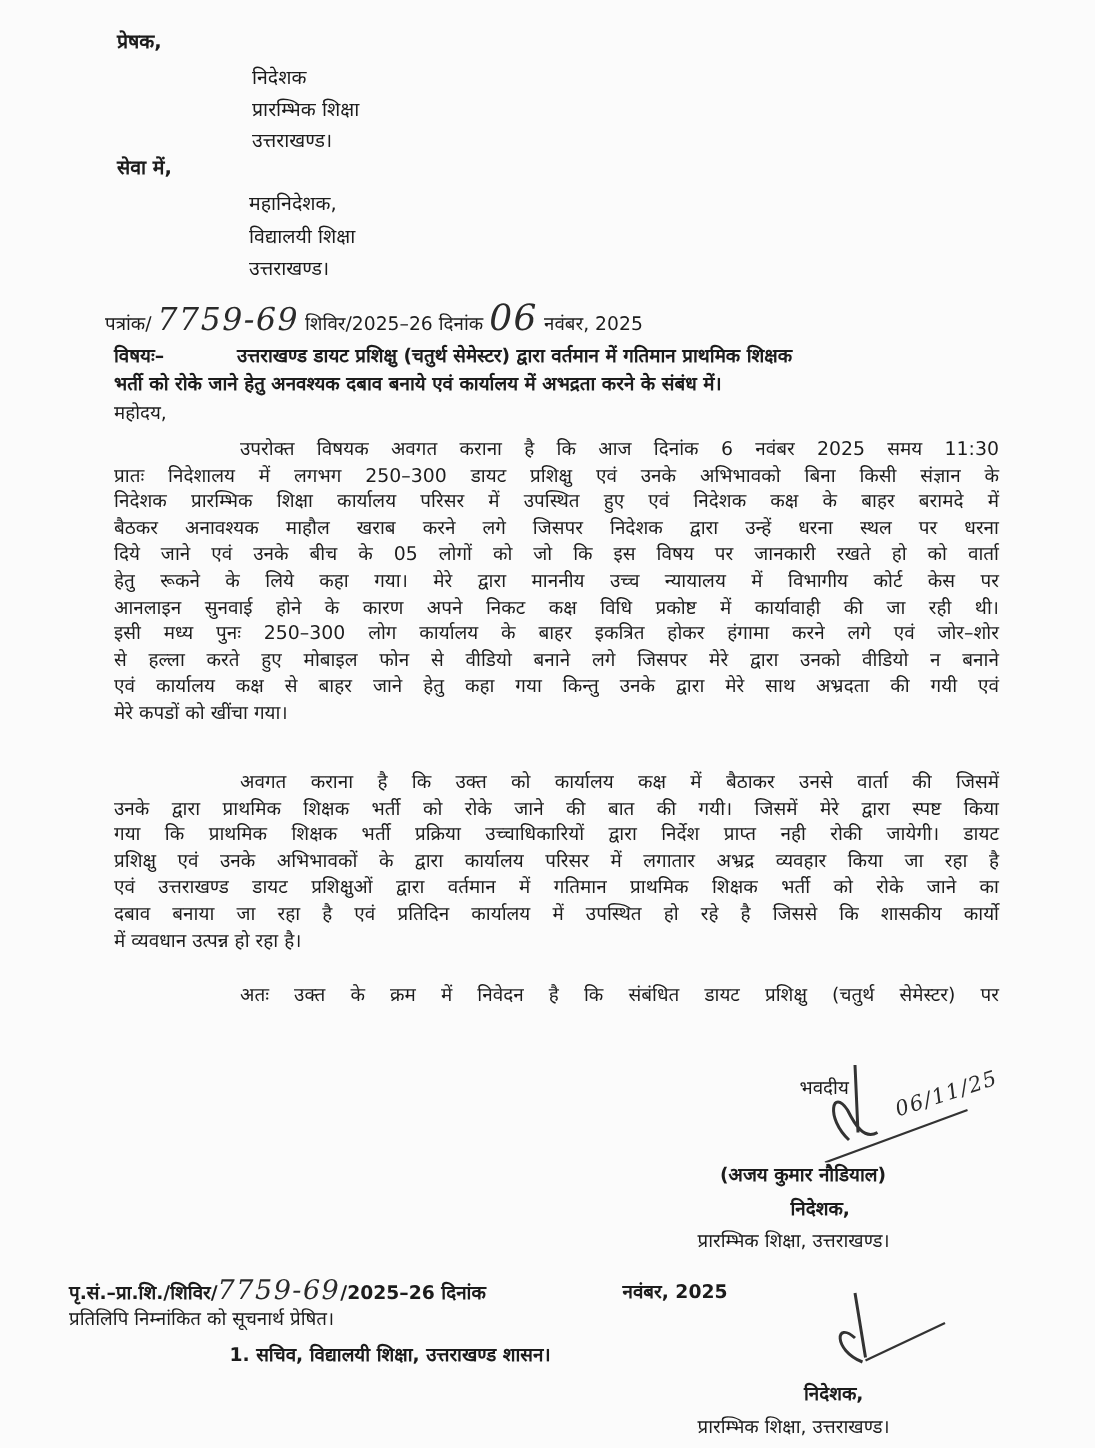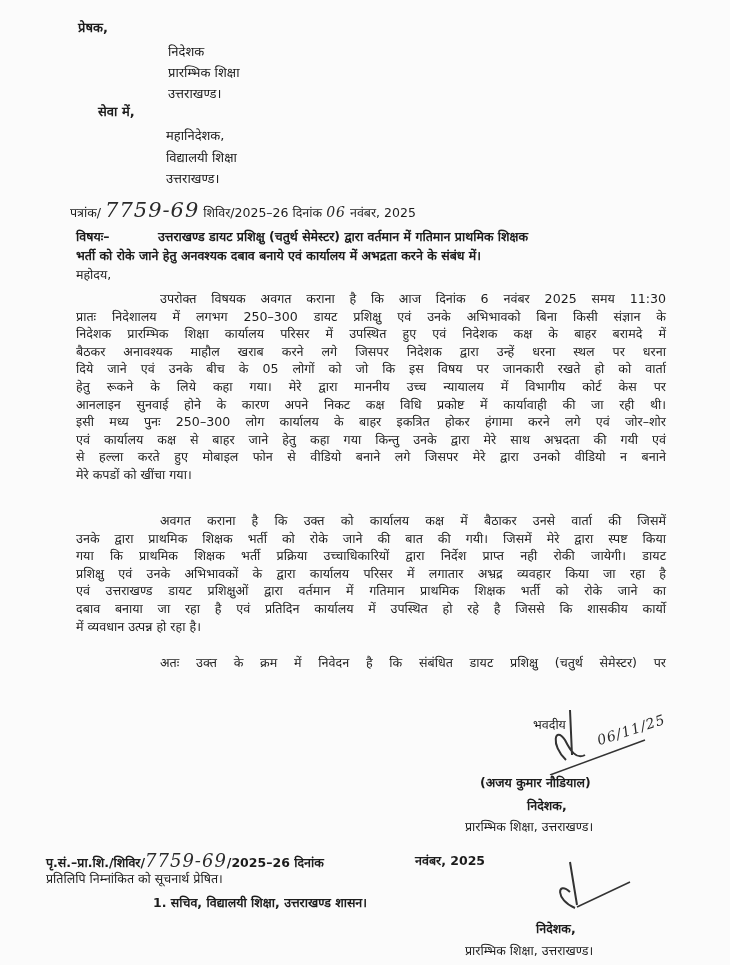--- a/index.html
+++ b/index.html
@@ -21,49 +21,49 @@
 </head>
 <body>
 
 <div class="page">
 
   <div class="abs t13 bold" style="left:78px;top:18px;">प्रेषक,</div>
   <div class="abs t13" style="left:168px;top:42px;">निदेशक</div>
   <div class="abs t13" style="left:168px;top:63px;text-align:center;">प्रारम्भिक शिक्षा</div>
   <div class="abs t13" style="left:168px;top:84px;">उत्तराखण्ड।</div>
 
-  <div class="abs t13 bold" style="left:78px;top:102px;margin-left:20px;">सेवा में,</div>
+  <div class="abs t13 bold" style="left:78px;top:102px;">सेवा में,</div>
   <div class="abs t13" style="left:166px;top:126px;">महानिदेशक,</div>
   <div class="abs t13" style="left:166px;top:148px;">विद्यालयी शिक्षा</div>
   <div class="abs t13" style="left:166px;top:169px;">उत्तराखण्ड।</div>
 
   <div class="abs t12" style="left:70px;top:198px;">
     <span>पत्रांक/</span>
     <span class="hand">7759-69</span>
     <span>शिविर/2025–26 दिनांक</span>
-    <span class="hand" style="font-size:14px;">06</span>
+    <span class="hand" style="font-size:24px;">06</span>
     <span>नवंबर, 2025</span>
   </div>
 
   <div class="abs t12 bold" style="left:76px;top:228px;">विषयः–</div>
   <div class="abs t12 bold" style="left:158px;top:228px;">उत्तराखण्ड डायट प्रशिक्षु (चतुर्थ सेमेस्टर) द्वारा वर्तमान में गतिमान प्राथमिक शिक्षक</div>
   <div class="abs t12 bold" style="left:76px;top:247px;">भर्ती को रोके जाने हेतु अनवश्यक दबाव बनाये  एवं कार्यालय में अभद्रता करने के संबंध में।</div>
   <div class="abs t12" style="left:76px;top:266px;">महोदय,</div>
 
   <div class="para" style="top:290px;">
     <span class="line" style="padding-left:84px;">उपरोक्त विषयक अवगत कराना है कि आज दिनांक 6 नवंबर 2025 समय 11:30</span>
     <span class="line">प्रातः निदेशालय में लगभग 250–300 डायट प्रशिक्षु एवं उनके अभिभावको बिना किसी संज्ञान के</span>
     <span class="line">निदेशक प्रारम्भिक शिक्षा कार्यालय परिसर में उपस्थित हुए एवं निदेशक कक्ष के बाहर बरामदे में</span>
     <span class="line">बैठकर अनावश्यक माहौल खराब करने लगे जिसपर निदेशक द्वारा उन्हें धरना स्थल पर धरना</span>
     <span class="line">दिये जाने एवं उनके बीच के 05 लोगों को जो कि इस विषय पर जानकारी रखते हो को वार्ता</span>
     <span class="line">हेतु रूकने के लिये कहा गया। मेरे द्वारा माननीय उच्च न्यायालय में विभागीय कोर्ट केस पर</span>
     <span class="line">आनलाइन सुनवाई होने के कारण अपने निकट कक्ष विधि प्रकोष्ट में कार्यावाही की जा रही थी।</span>
     <span class="line">इसी मध्य पुनः 250–300 लोग कार्यालय के बाहर इकत्रित होकर हंगामा करने लगे एवं जोर–शोर</span>
+    <span class="line">से हल्ला करते हुए मोबाइल फोन से वीडियो बनाने लगे जिसपर मेरे द्वारा उनको वीडियो न बनाने</span>
     <span class="line">एवं कार्यालय कक्ष से बाहर जाने हेतु कहा गया किन्तु उनके द्वारा मेरे साथ अभ्रदता की गयी एवं</span>
-    <span class="line">से हल्ला करते हुए मोबाइल फोन से वीडियो बनाने लगे जिसपर मेरे द्वारा उनको वीडियो न बनाने</span>
     <span class="line last">मेरे कपडों को खींचा गया।</span>
   </div>
 
   <div class="para" style="top:512px;">
     <span class="line" style="padding-left:84px;">अवगत कराना है कि उक्त को कार्यालय कक्ष में बैठाकर उनसे वार्ता की जिसमें</span>
     <span class="line">उनके द्वारा प्राथमिक शिक्षक भर्ती को रोके जाने की बात की गयी। जिसमें मेरे द्वारा स्पष्ट किया</span>
     <span class="line">गया कि प्राथमिक शिक्षक भर्ती प्रक्रिया उच्चाधिकारियों द्वारा निर्देश प्राप्त नही रोकी जायेगी। डायट</span>
     <span class="line">प्रशिक्षु एवं उनके अभिभावकों के द्वारा कार्यालय परिसर में लगातार अभ्रद्र व्यवहार किया जा रहा है</span>
     <span class="line">एवं उत्तराखण्ड डायट प्रशिक्षुओं द्वारा वर्तमान में गतिमान प्राथमिक शिक्षक भर्ती को रोके जाने का</span>
     <span class="line">दबाव बनाया जा रहा है एवं प्रतिदिन कार्यालय में उपस्थित हो रहे है जिससे कि शासकीय कार्यो</span>

